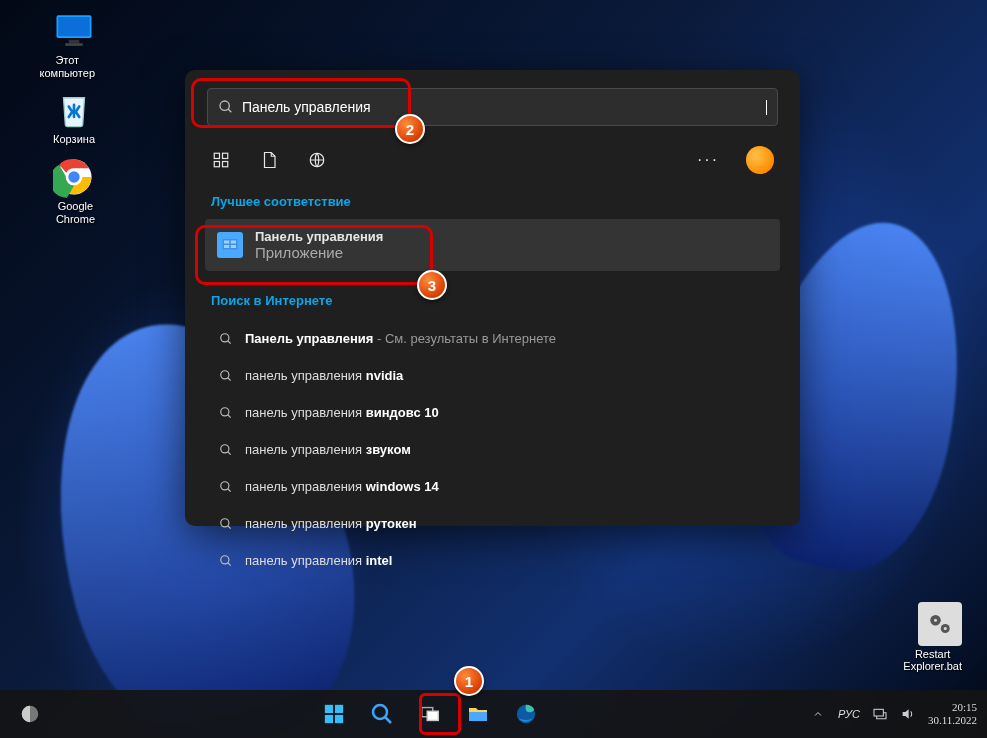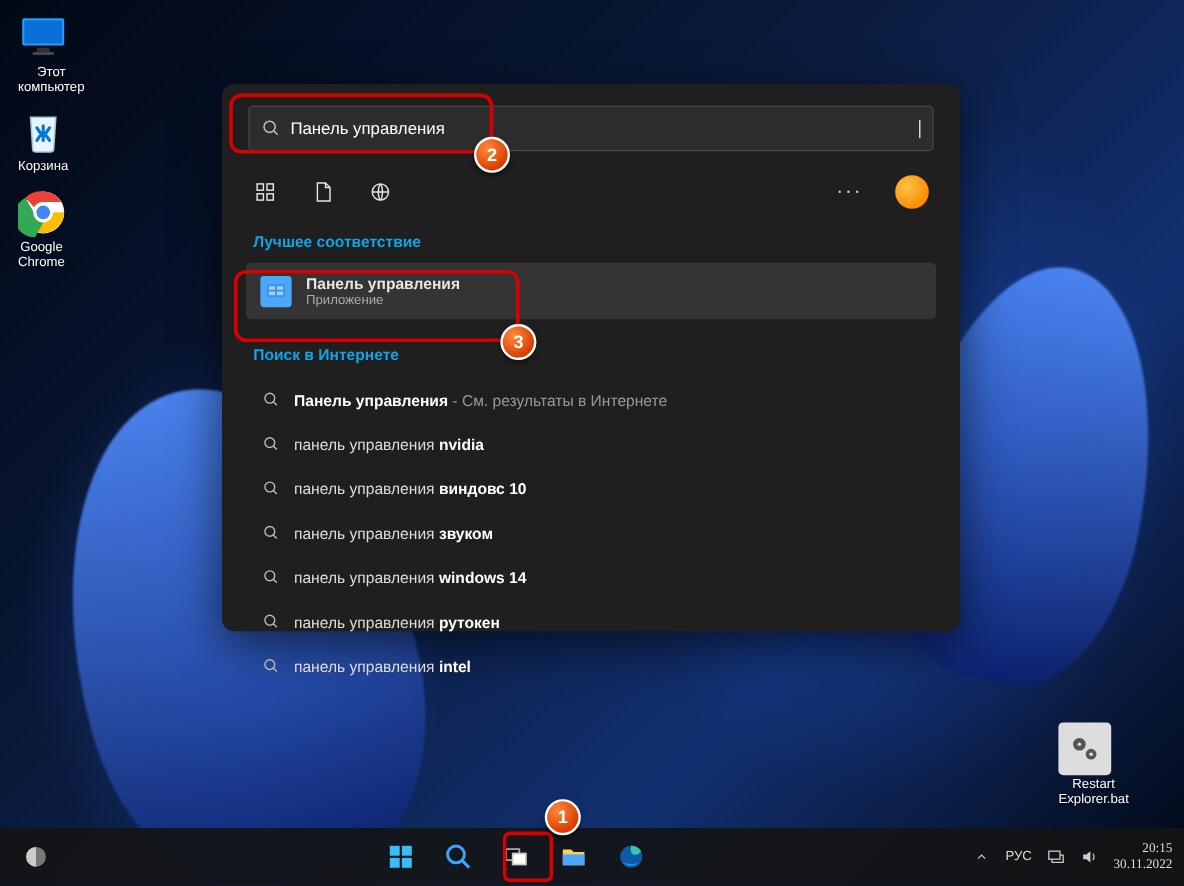--- a/index.html
+++ b/index.html
@@ -22,21 +22,21 @@
     content:""; position:absolute;
     background: linear-gradient(180deg, rgba(80,140,255,0.9), rgba(10,30,120,0.6));
     border-radius: 50% 50% 40% 40% / 60% 60% 40% 40%;
     filter: blur(1px);
   }
   .wallpaper::before { width: 280px; height: 420px; left: 60px; top: 320px; transform: rotate(-15deg); }
   .wallpaper::after  { width: 200px; height: 350px; right: 30px; top: 220px; transform: rotate(12deg); }
 
   
   .desktop-icons { position: absolute; top: 10px; left: 15px; display: flex; flex-direction: column; gap: 10px; z-index: 5; }
-  .dicon { width: 80px; display: flex; flex-direction: column; align-items: flex-start; gap: 2px; cursor: pointer; }
+  .dicon { width: 80px; display: flex; flex-direction: column; align-items: flex-end; gap: 2px; cursor: pointer; }
   .dicon .glyph { width: 42px; height: 42px; display:flex; align-items:center; justify-content:center; }
   .dicon span.lbl { font-size: 11px; color:#fff; text-align:center; text-shadow: 1px 1px 2px #000; line-height: 1.15; }
 
   .desktop-right { position:absolute; right: 25px; bottom: 65px; z-index:5; }
   .desktop-right .dicon .glyph { width:44px; height:44px; background:#ddd; border-radius:4px; display:flex; align-items:center; justify-content:center; }
 
   
   .search-panel {
     position: absolute;
     left: 185px; top: 70px;
@@ -66,24 +66,24 @@
   .filter-icon { width:20px; height:20px; color:#e6e6e6; cursor:pointer; display:flex; align-items:center; justify-content:center; }
   .avatar { width:28px; height:28px; border-radius:50%; background: radial-gradient(circle at 35% 35%, #ffc24a, #ff8c00 70%); }
   .section-title { font-size: 13px; font-weight: 700; padding: 8px 16px 10px 16px; color:#0ea5e9; }
   .best-match {
     display:flex; align-items:center; gap:12px;
     background:#343434; border-radius:4px;
     margin: 0 10px; padding: 10px 12px; cursor:pointer;
   }
   .best-match .app-icon { width:26px; height:26px; background:#4aa8ff; border-radius:3px; display:flex; align-items:center; justify-content:center; font-size:14px; }
   .best-match .title { font-size:13px; font-weight:600; }
-  .best-match .subtitle { font-size:11px; color:#aaa; }
+  .best-match .subtitle { font-size:15px; color:#aaa; }
   .web-list { display:flex; flex-direction:column; gap: 4px; padding: 4px 10px; }
   .web-item {
-    display:flex; align-items:flex-start; gap:12px;
+    display:flex; align-items:flex-end; gap:12px;
     padding: 9px 14px; font-size:13px; color:#ddd; cursor:pointer;
     border-radius:4px;
   }
   .web-item b { color:#fff; font-weight:600; }
   .muted { color:#999; }
 
   
   .hl { position:absolute; border: 3px solid #d80000; border-radius: 10px; pointer-events:none; z-index:50; }
   .hl.square { border-radius:6px; }
   .badge {
@@ -333,21 +333,21 @@
           <path d="M4 17c3 4 11 5 15 0-3 2-10 2-15 0z" fill="#1b90d8"></path>
         </svg>
     </div>
   </div>
   <div class="right">
     <div class="sys-icon">
       <svg width="12" height="12" viewBox="0 0 24 24" fill="none" stroke="#ccc" stroke-width="2">
           <path d="M6 15l6-6 6 6"></path>
         </svg>
     </div>
-    <span style="font-size:11px;">РУС</span>
+    <span style="font-size:11px;font-style:italic;">РУС</span>
     <div class="sys-icon">
       <svg width="16" height="16" viewBox="0 0 24 24" fill="none" stroke="#ccc" stroke-width="1.6">
           <rect x="3" y="5" width="14" height="10"></rect>
           <path d="M17 10h4v9H7v-4"></path>
         </svg>
     </div>
     <div class="sys-icon">
       <svg width="16" height="16" viewBox="0 0 24 24" fill="#ccc">
           <path d="M4 9h4l5-4v14l-5-4H4z"></path>
           <path d="M16 8c2 2 2 6 0 8" fill="none" stroke="#ccc" stroke-width="1.6"></path>

